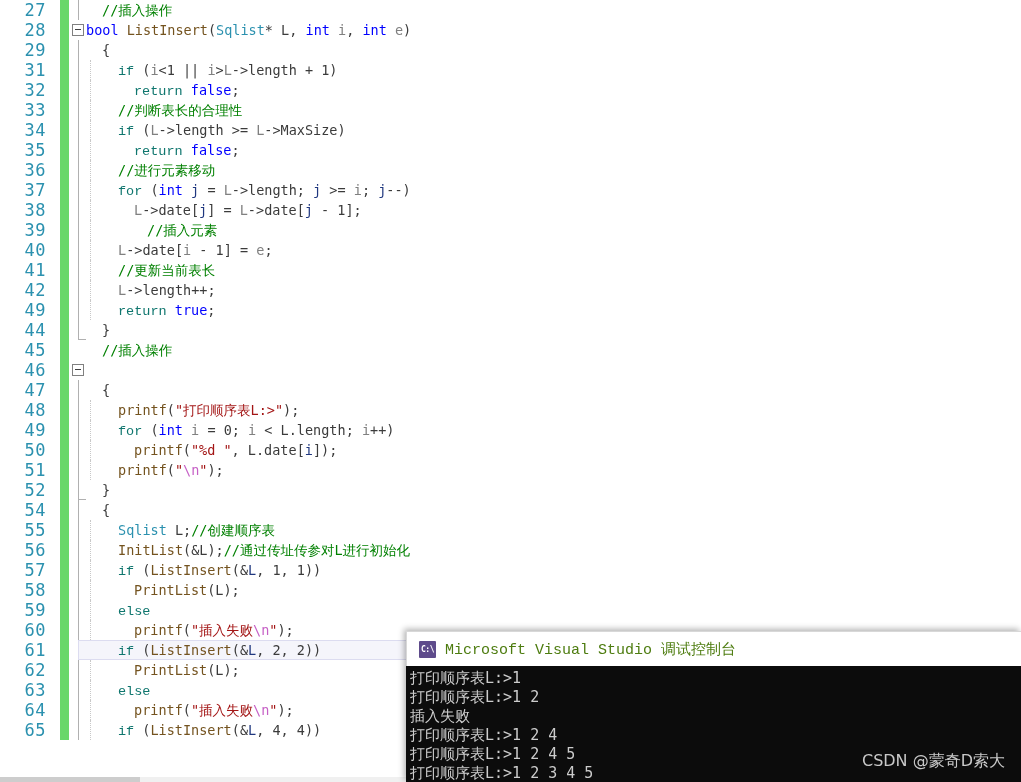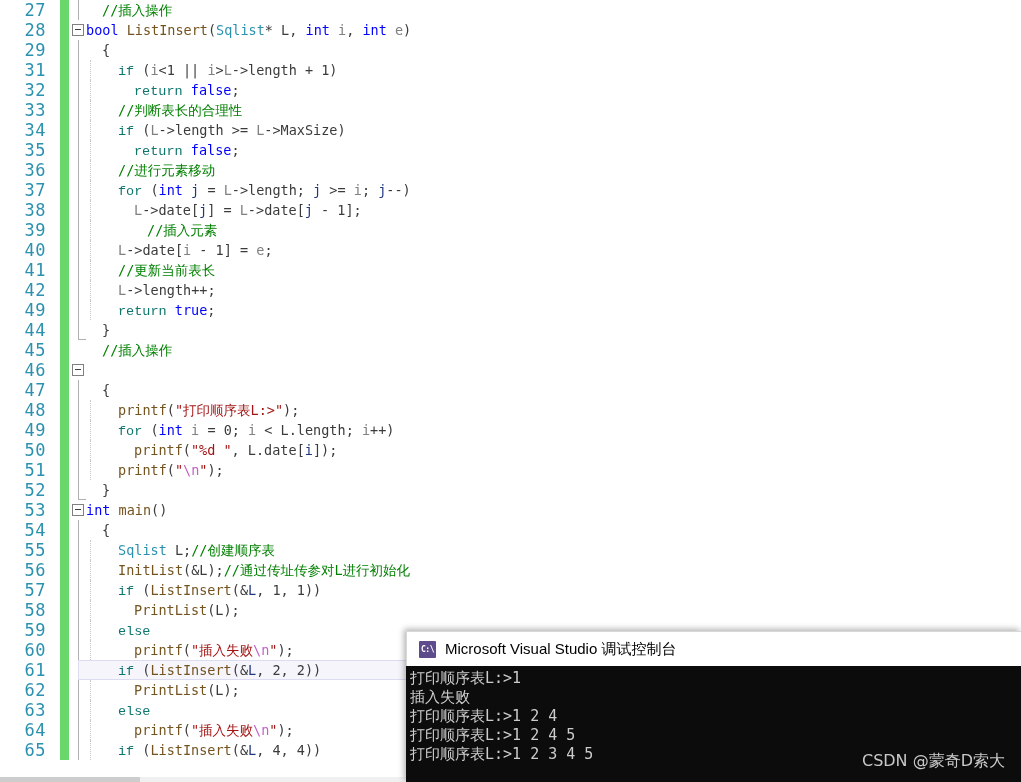--- a/index.html
+++ b/index.html
@@ -119,22 +119,22 @@
     width:17px;height:17px;margin-right:9px;
     background:#5e4b8b;
     border-radius:1px;
     position:relative;flex:none;
     display:flex;align-items:center;justify-content:center;
     color:#ffffff;font-size:8px;font-weight:bold;
     font-family:"DejaVu Sans Mono","Liberation Mono",monospace;
     letter-spacing:-0.5px;
   }
   #console-title{
-    font-family:Liberation Sans, sans-serif;
-    font-size:15px;color:#000000;
+    font-family:Liberation Mono, monospace;
+    font-size:15px;color:#4d7c0f;
     white-space:nowrap;
   }
   #console-body{
     position:absolute;left:0;top:35px;right:0;bottom:0;
     background:#0c0c0c;
     padding:3px 0 0 4px;
     box-sizing:border-box;
   }
   .con-line{
     color:#cccccc;
@@ -173,21 +173,20 @@
       <div class="code-line"><div class="ln">49</div><div class="chgbar"></div><div class="vline" style="left: 78px;"></div><div class="vdot" style="left: 90px;"></div><div class="codetext" style="left: 118px;"><span class="kwctl">return</span><span class="plain"> </span><span class="kw">true</span><span class="plain">;</span></div></div>
       <div class="code-line"><div class="ln">44</div><div class="chgbar"></div><div class="vcorner" style="left: 78px;"></div><div class="codetext" style="left: 102px;"><span class="plain">}</span></div></div>
       <div class="code-line"><div class="ln">45</div><div class="chgbar"></div><div class="codetext" style="left: 102px;"><span class="cmt">//插入操作</span></div></div>
       <div class="code-line"><div class="ln">46</div><div class="chgbar"></div><div class="collapse"></div></div>
       <div class="code-line"><div class="ln">47</div><div class="chgbar"></div><div class="vline" style="left: 78px;"></div><div class="codetext" style="left: 102px;"><span class="plain">{</span></div></div>
       <div class="code-line"><div class="ln">48</div><div class="chgbar"></div><div class="vline" style="left: 78px;"></div><div class="vdot" style="left: 90px;"></div><div class="codetext" style="left: 118px;"><span class="fn">printf</span><span class="plain">(</span><span class="str">"打印顺序表L:&gt;"</span><span class="plain">);</span></div></div>
       <div class="code-line"><div class="ln">49</div><div class="chgbar"></div><div class="vline" style="left: 78px;"></div><div class="vdot" style="left: 90px;"></div><div class="codetext" style="left: 118px;"><span class="kwctl">for</span><span class="plain"> (</span><span class="kw">int</span><span class="plain"> </span><span class="id">i</span><span class="plain"> = 0; </span><span class="id">i</span><span class="plain"> &lt; </span><span class="plain">L</span><span class="plain">.</span><span class="plain">length</span><span class="plain">; </span><span class="id">i</span><span class="plain">++)</span></div></div>
       <div class="code-line"><div class="ln">50</div><div class="chgbar"></div><div class="vline" style="left: 78px;"></div><div class="vdot" style="left: 90px;"></div><div class="codetext" style="left: 134px;"><span class="fn">printf</span><span class="plain">(</span><span class="str">"%d "</span><span class="plain">, </span><span class="plain">L</span><span class="plain">.</span><span class="plain">date</span><span class="plain">[</span><span class="idx">i</span><span class="plain">]);</span></div></div>
       <div class="code-line"><div class="ln">51</div><div class="chgbar"></div><div class="vline" style="left: 78px;"></div><div class="vdot" style="left: 90px;"></div><div class="codetext" style="left: 118px;"><span class="fn">printf</span><span class="plain">(</span><span class="str">"</span><span class="esc">\n</span><span class="str">"</span><span class="plain">);</span></div></div>
       <div class="code-line"><div class="ln">52</div><div class="chgbar"></div><div class="vcorner" style="left: 78px;"></div><div class="codetext" style="left: 102px;"><span class="plain">}</span></div></div>
-      <div class="code-line"><div class="ln">53</div><div class="chgbar"></div><div class="collapse"></div><div class="codetext" style="left: 86px;"><span class="kw">int</span><span class="plain"> </span><span class="fn">main</span><span class="plain">()</span></div></div>
       <div class="code-line"><div class="ln">54</div><div class="chgbar"></div><div class="vline" style="left: 78px;"></div><div class="codetext" style="left: 102px;"><span class="plain">{</span></div></div>
       <div class="code-line"><div class="ln">55</div><div class="chgbar"></div><div class="vline" style="left: 78px;"></div><div class="vdot" style="left: 90px;"></div><div class="codetext" style="left: 118px;"><span class="typ">Sqlist</span><span class="plain"> </span><span class="plain">L</span><span class="plain">;</span><span class="cmt">//创建顺序表</span></div></div>
       <div class="code-line"><div class="ln">56</div><div class="chgbar"></div><div class="vline" style="left: 78px;"></div><div class="vdot" style="left: 90px;"></div><div class="codetext" style="left: 118px;"><span class="fn">InitList</span><span class="plain">(&amp;</span><span class="plain">L</span><span class="plain">);</span><span class="cmt">//通过传址传参对L进行初始化</span></div></div>
       <div class="code-line"><div class="ln">57</div><div class="chgbar"></div><div class="vline" style="left: 78px;"></div><div class="vdot" style="left: 90px;"></div><div class="codetext" style="left: 118px;"><span class="kwctl">if</span><span class="plain"> (</span><span class="fn">ListInsert</span><span class="plain">(&amp;</span><span class="idx">L</span><span class="plain">, 1, 1))</span></div></div>
       <div class="code-line"><div class="ln">58</div><div class="chgbar"></div><div class="vline" style="left: 78px;"></div><div class="vdot" style="left: 90px;"></div><div class="codetext" style="left: 134px;"><span class="fn">PrintList</span><span class="plain">(</span><span class="plain">L</span><span class="plain">);</span></div></div>
       <div class="code-line"><div class="ln">59</div><div class="chgbar"></div><div class="vline" style="left: 78px;"></div><div class="vdot" style="left: 90px;"></div><div class="codetext" style="left: 118px;"><span class="kwctl">else</span></div></div>
       <div class="code-line"><div class="ln">60</div><div class="chgbar"></div><div class="vline" style="left: 78px;"></div><div class="vdot" style="left: 90px;"></div><div class="codetext" style="left: 134px;"><span class="fn">printf</span><span class="plain">(</span><span class="str">"插入失败</span><span class="esc">\n</span><span class="str">"</span><span class="plain">);</span></div></div>
       <div class="code-line"><div class="ln">61</div><div class="chgbar"></div><div class="vline" style="left: 78px;"></div><div class="vdot" style="left: 90px;"></div><div class="curline"></div><div class="codetext" style="left: 118px;"><span class="kwctl">if</span><span class="plain"> (</span><span class="fn">ListInsert</span><span class="plain">(&amp;</span><span class="idx">L</span><span class="plain">, 2, 2))</span></div></div>
       <div class="code-line"><div class="ln">62</div><div class="chgbar"></div><div class="vline" style="left: 78px;"></div><div class="vdot" style="left: 90px;"></div><div class="codetext" style="left: 134px;"><span class="fn">PrintList</span><span class="plain">(</span><span class="plain">L</span><span class="plain">);</span></div></div>
       <div class="code-line"><div class="ln">63</div><div class="chgbar"></div><div class="vline" style="left: 78px;"></div><div class="vdot" style="left: 90px;"></div><div class="codetext" style="left: 118px;"><span class="kwctl">else</span></div></div>
@@ -200,19 +199,20 @@
   </div>
 </div>
 
 <div id="console">
   <div id="console-titlebar">
     <div id="console-icon">C:\</div>
     <div id="console-title">Microsoft Visual Studio 调试控制台</div>
   </div>
   <div id="console-body">
       <div class="con-line">打印顺序表L:&gt;1</div>
+      <div class="con-line">打印顺序表L:&gt;1 2</div>
       <div class="con-line">插入失败</div>
       <div class="con-line">打印顺序表L:&gt;1 2 4</div>
       <div class="con-line">打印顺序表L:&gt;1 2 4 5</div>
       <div class="con-line">打印顺序表L:&gt;1 2 3 4 5</div>
     </div>
   <div id="watermark">CSDN @蒙奇D索大</div>
 </div>
 
 </body></html>

